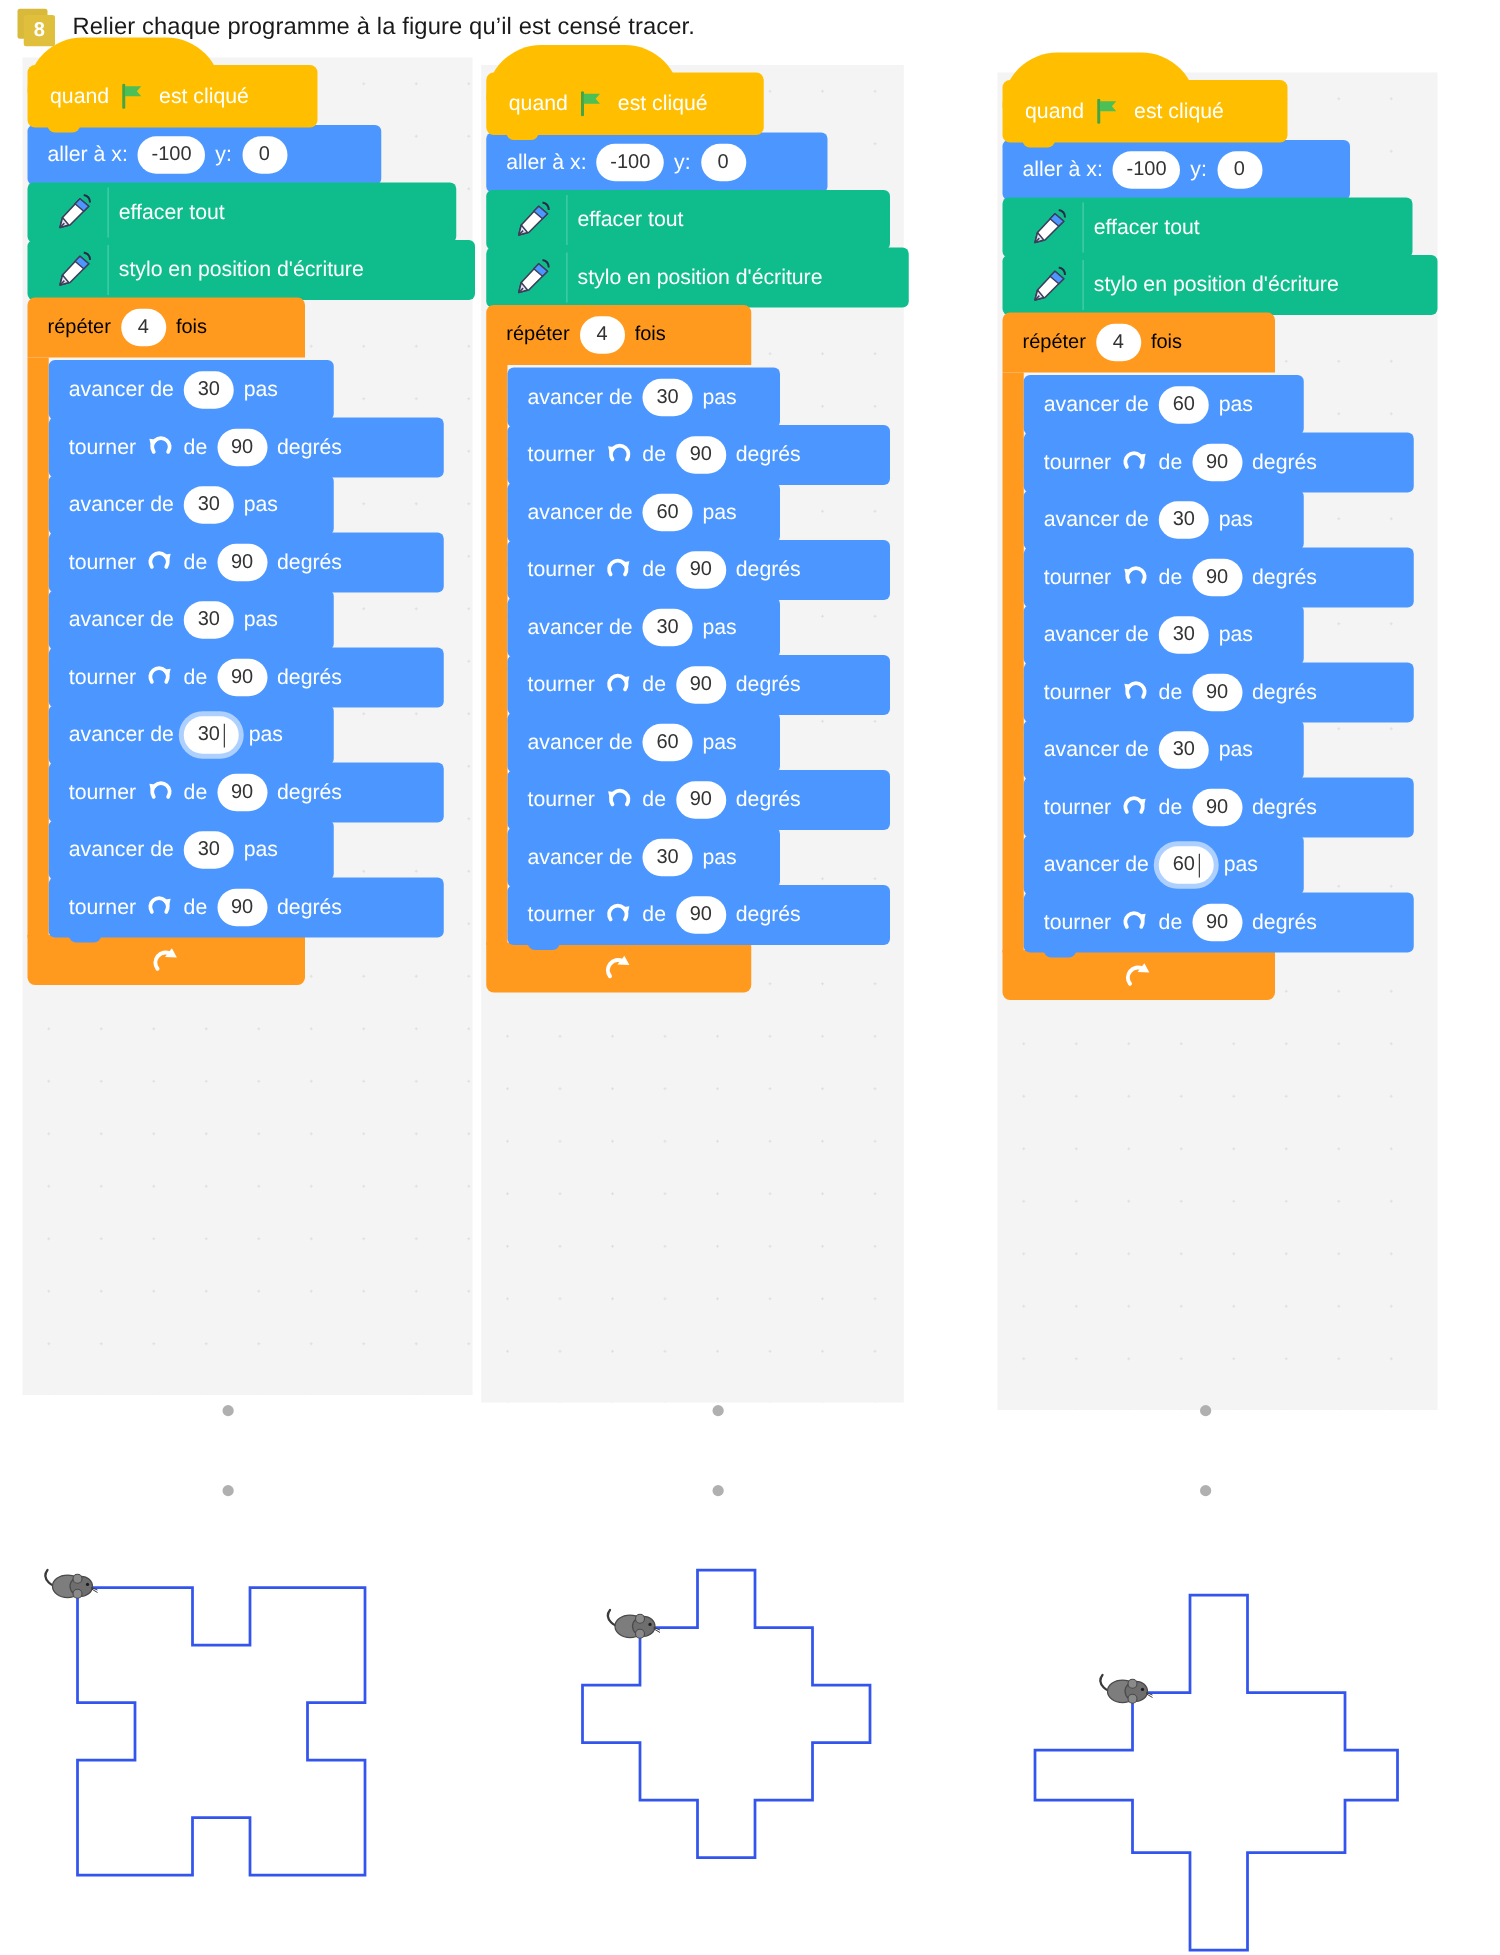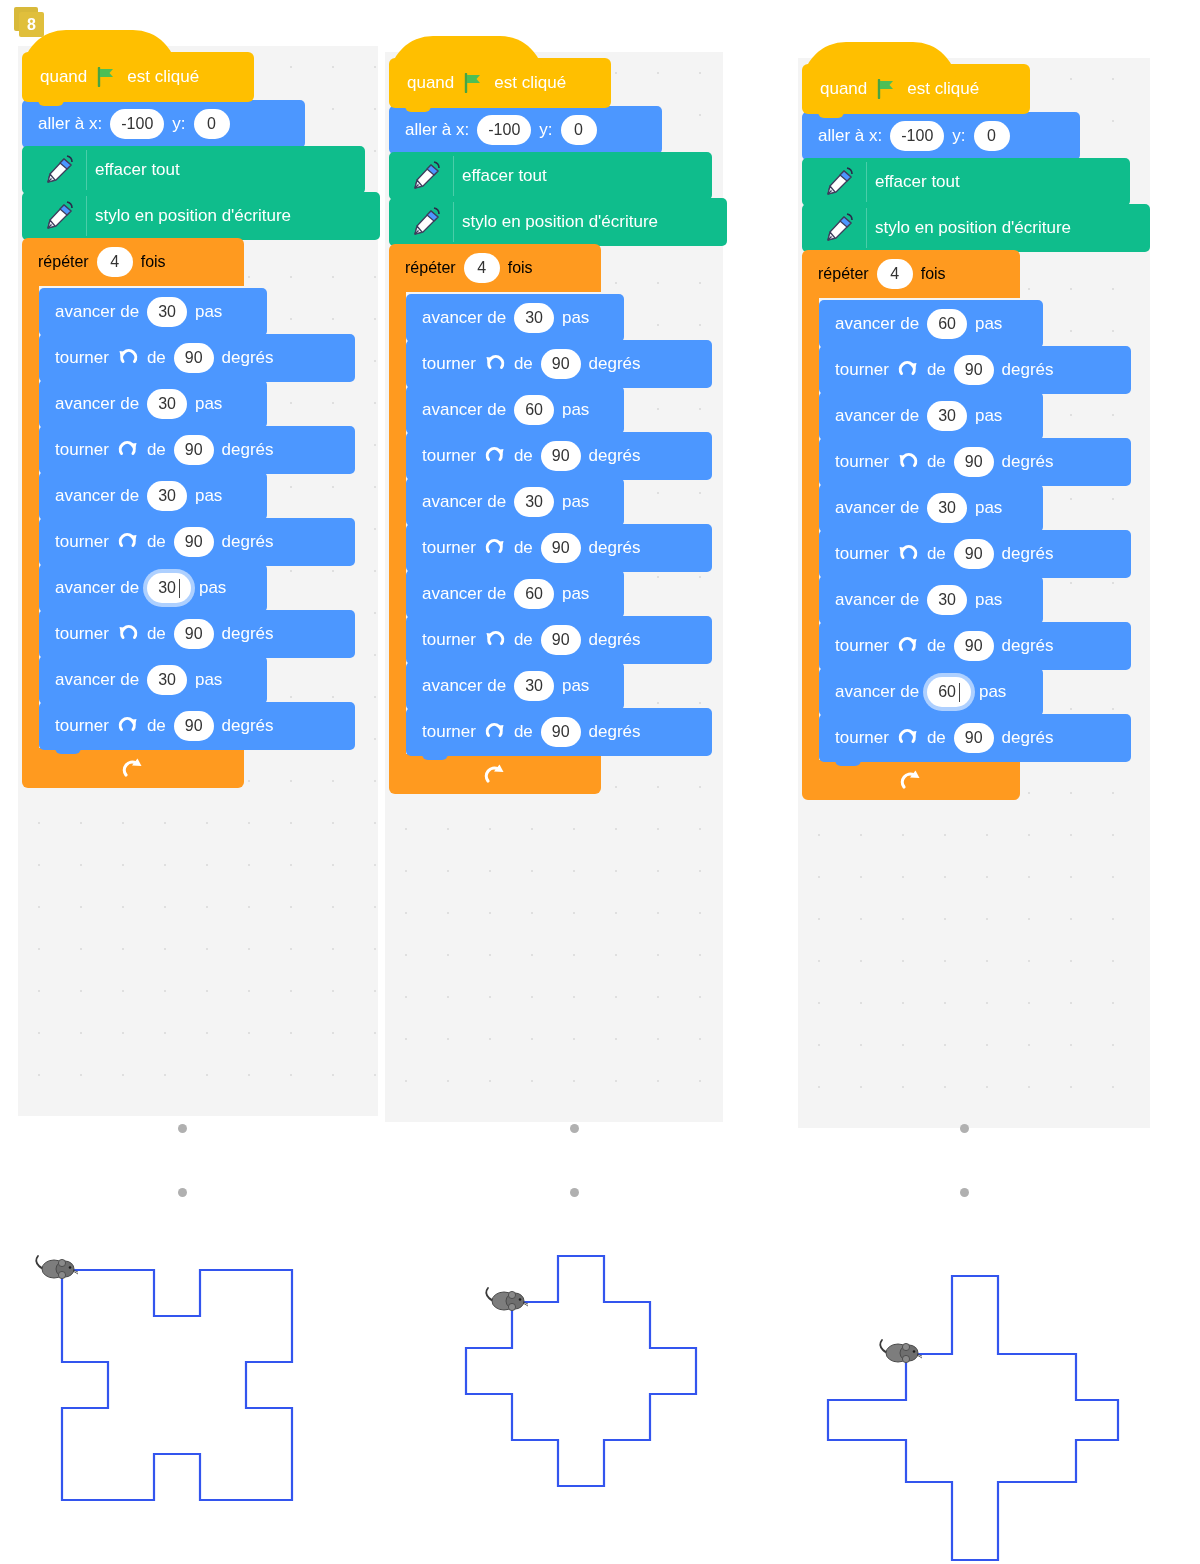--- a/index.html
+++ b/index.html
@@ -246,20 +246,21 @@
 </head>
 <body>
 
 <div id="page">
 
   <div class="header">
     <div class="ex-badge">
       <div class="shadow"></div>
       <div class="face">8</div>
     </div>
+    <div class="ex-title">Relier chaque programme à la figure qu’il est censé tracer.</div>
   </div>
 
   <div class="canvas" id="canvas1">
     <div class="stack" id="stack1" style="left: 4px; top: 6px;">
         <div class="blk hat" style="width:232px;">
           <div class="dome"></div>
           <div class="inner">
             <span>quand</span>
             <span class="flag">
               <svg width="22" height="20" viewBox="0 0 22 20">

